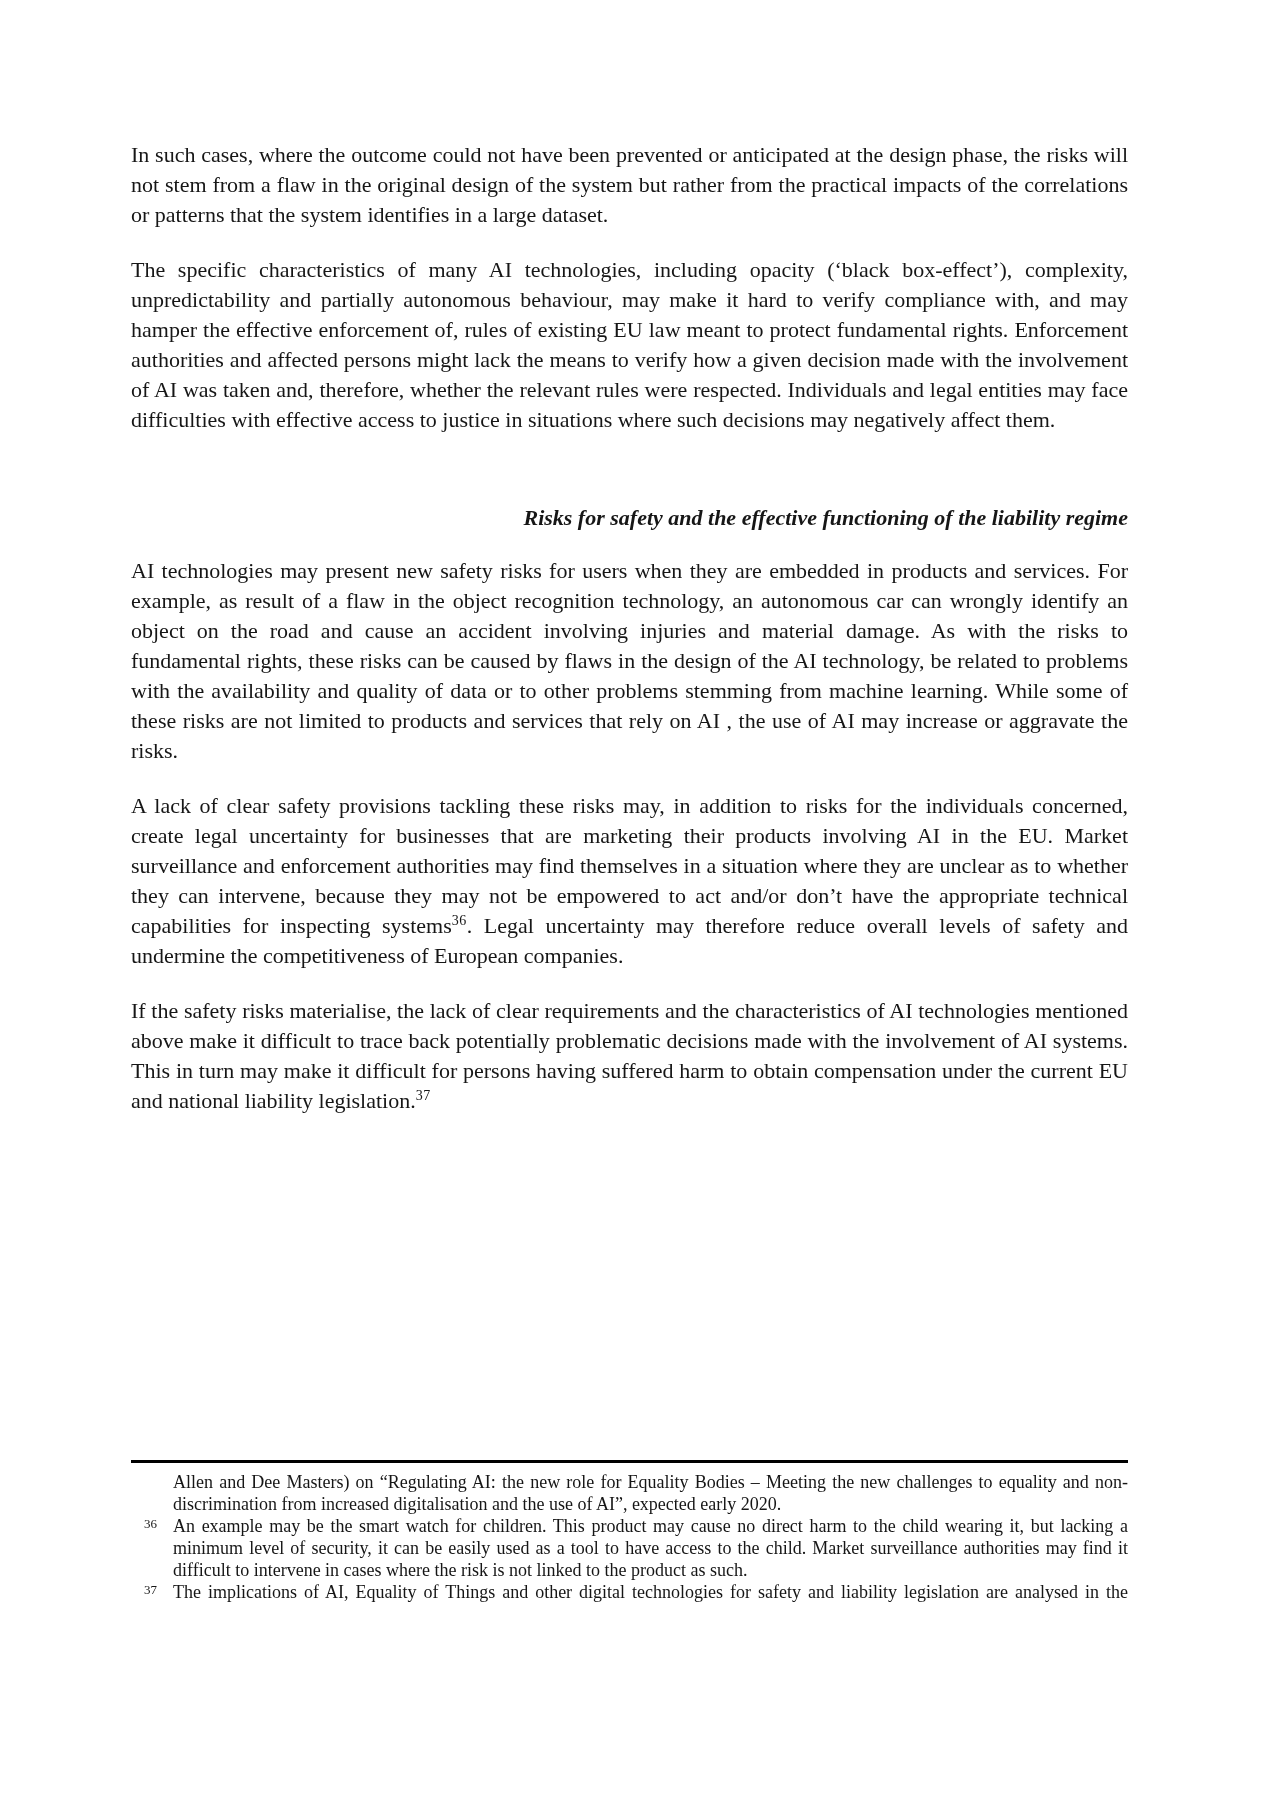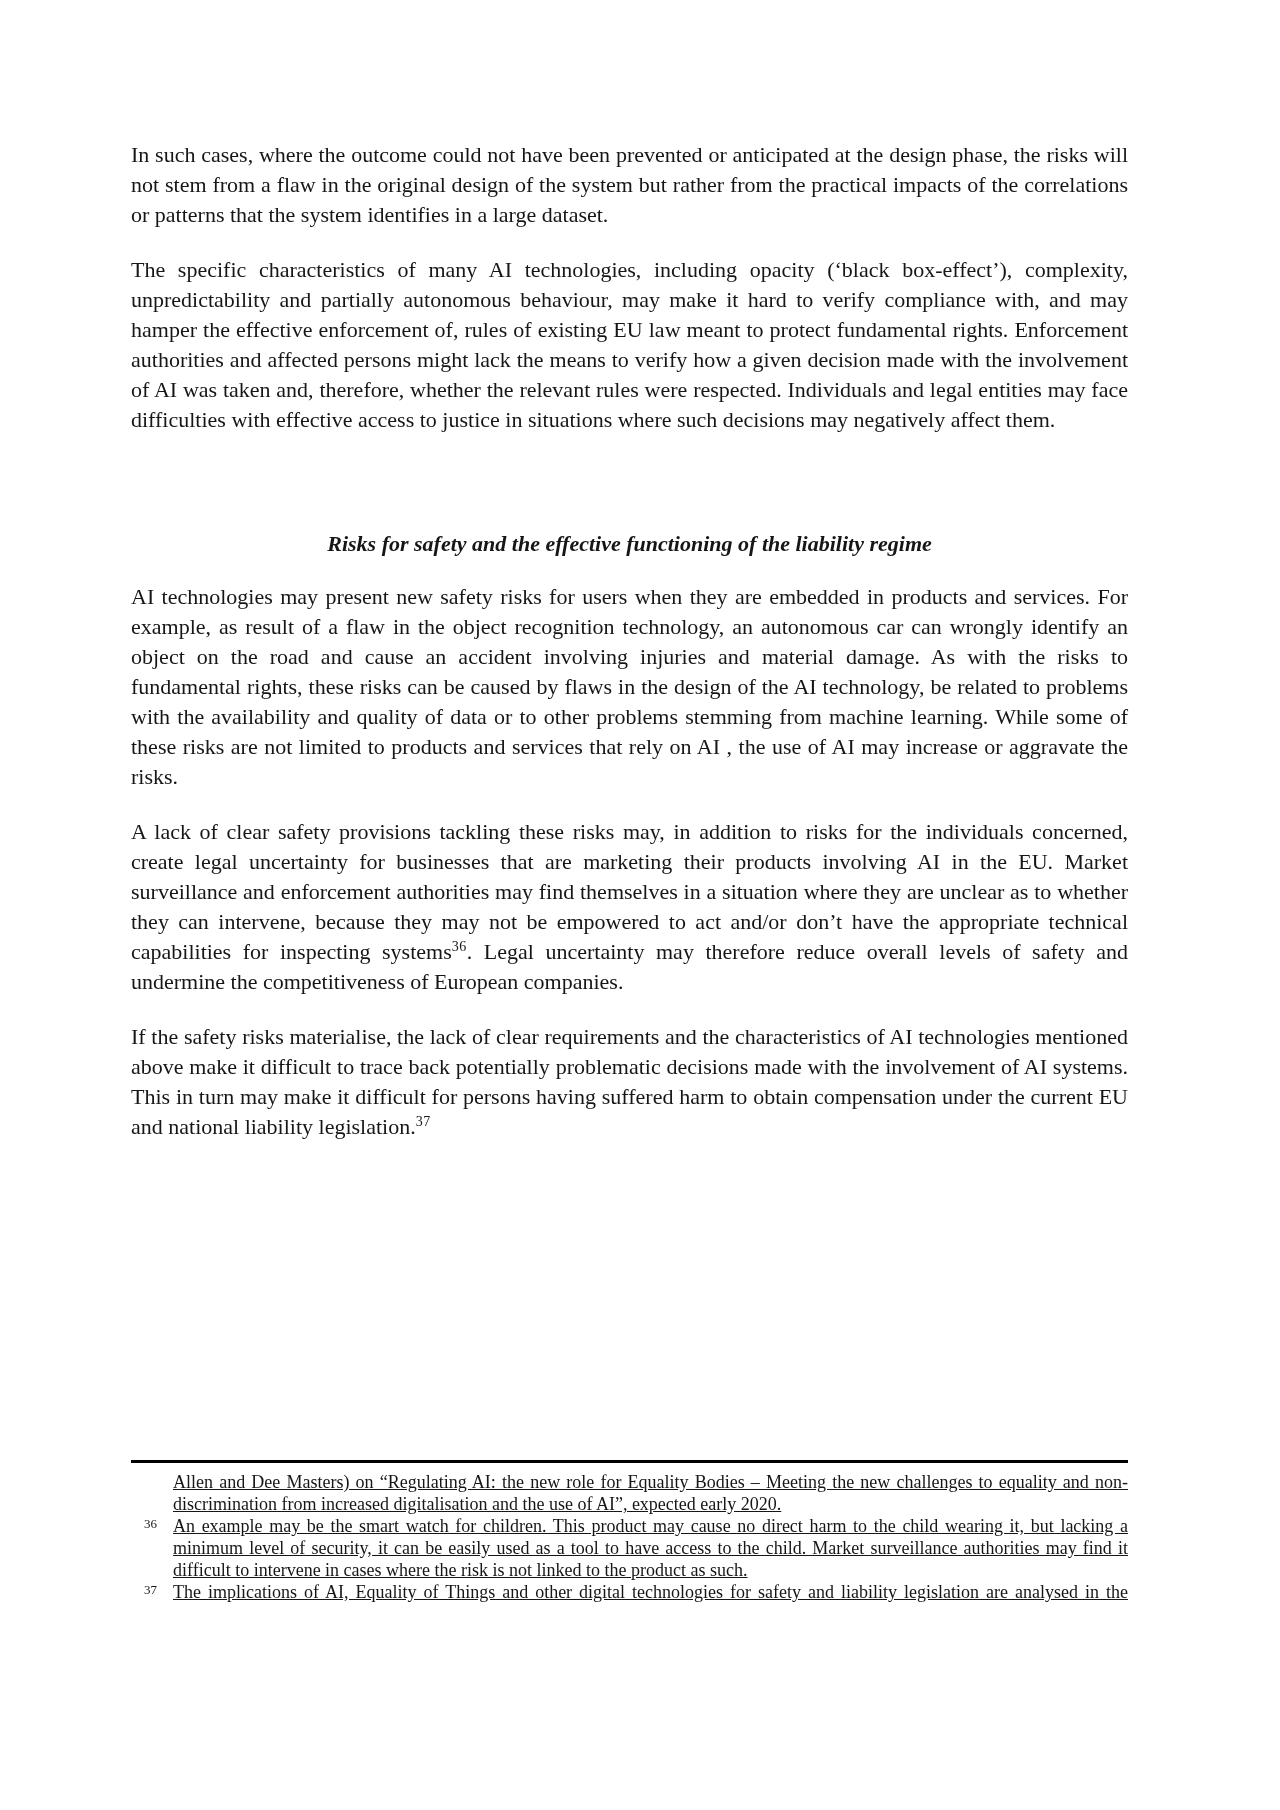--- a/index.html
+++ b/index.html
@@ -26,22 +26,22 @@
   }
 
   .para { margin: 0 0 25px 0; }
   .para:last-child { margin-bottom: 0; }
 
   .section-heading {
     font-weight: bold;
     font-style: italic;
     font-size: 22px;
     line-height: 30px;
-    text-align: center;
-    margin: 94px 0 23px 0;
+    text-align: right;
+    margin: 68px 0 23px 0;
   }
 
   sup.fn-ref {
     font-size: 14px;
     line-height: 0;
     vertical-align: super;
     letter-spacing: 0.5px;
   }
 
   .footnotes {
@@ -52,21 +52,20 @@
     border-top: 3px solid #000000;
     padding-top: 8px;
     font-size: 18px;
     line-height: 22px;
     text-align: justify;
   }
 
   .footnote {
     position: relative;
     padding-left: 42px;
-    text-decoration: underline;
   }
 
   .fn-marker {
     position: absolute;
     left: 13px;
     top: -2px;
     font-size: 13px;
     line-height: 22px;
   }
 

